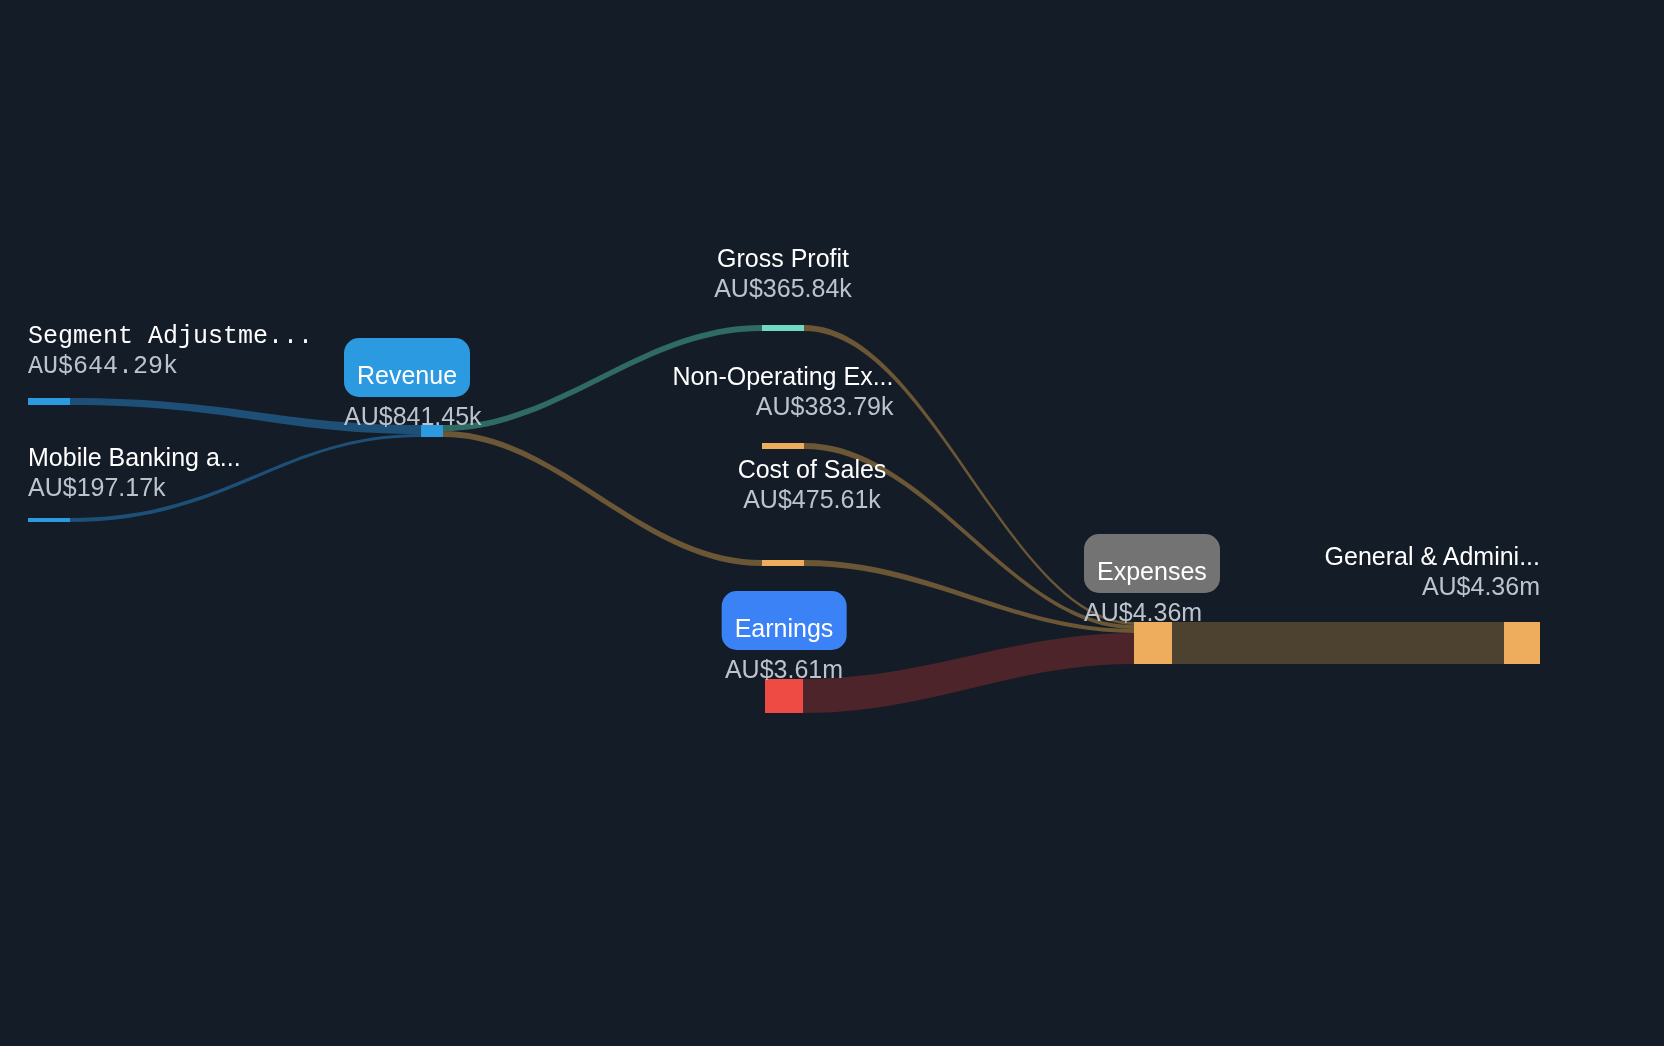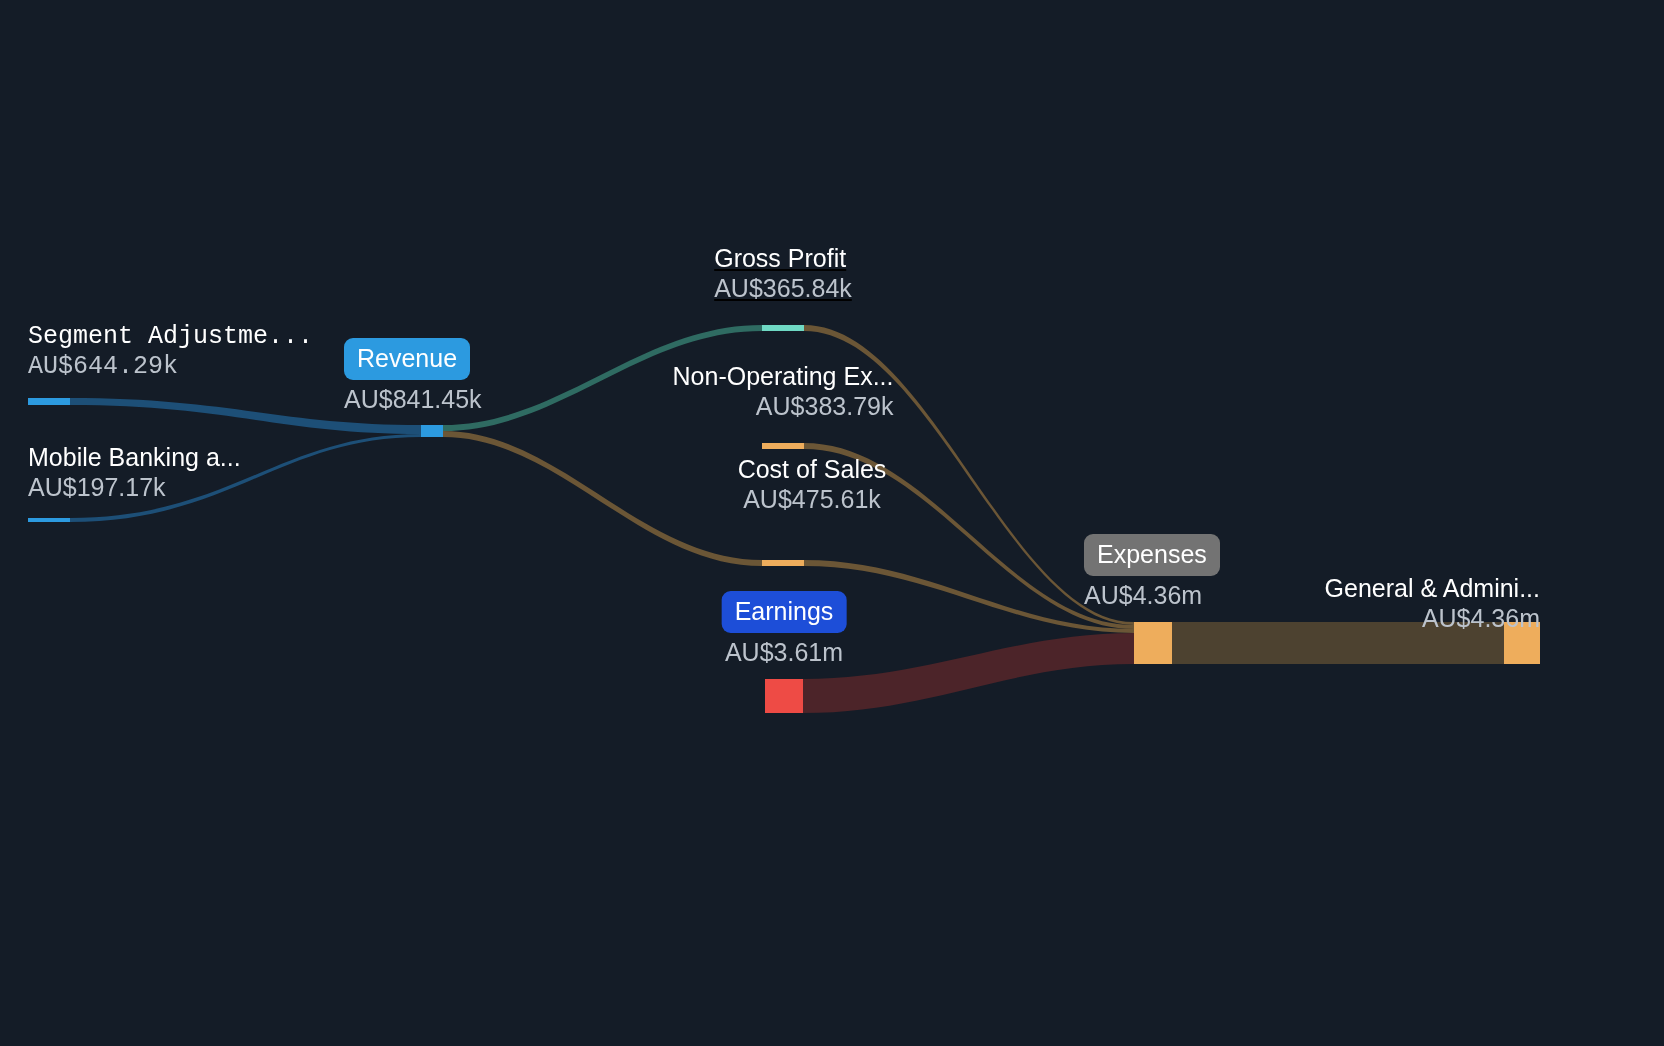--- a/index.html
+++ b/index.html
@@ -45,29 +45,29 @@
     font-size: 25px;
     line-height: 30px;
     color: #bcc3cc;
     font-weight: 400;
   }
   .lbl.right-align {
     text-align: right;
   }
   .pill {
     display: inline-block;
-    border-radius: 9px;
-    padding: 5px 13px 7px 13px;
+    border-radius: 15px;
+    padding: 22px 13px 7px 13px;
     color: #ffffff;
     font-size: 25px;
     line-height: 30px;
     font-weight: 400;
   }
   .pill-revenue { background: #2c9ae0; }
-  .pill-earnings { background: #1d4ed8; }
+  .pill-earnings { background: #3b82f6; }
   .pill-expenses { background: #737373; }
 </style>
 </head>
 <body>
 
 <div id="stage">
 
   <svg class="sankey" viewBox="0 0 1664 1046" preserveAspectRatio="none">
 
     <path d="M70,398 C230,398 280,425 421,425 L421,434 C280,434 230,405 70,405 Z" fill="#1d4f77"></path>
@@ -107,21 +107,21 @@
   <div class="lbl" style="left:28px; top:442px;">
     <span class="name">Mobile Banking a...</span>
     <span class="val">AU$197.17k</span>
   </div>
 
   <div class="lbl" style="left:344px; top:338px;">
     <span class="pill pill-revenue">Revenue</span>
     <span class="val" style="margin-top:4px;">AU$841.45k</span>
   </div>
 
-  <div class="lbl" style="left:783px; top:243px; transform:translateX(-50%); text-align:left;text-decoration:underline;">
+  <div class="lbl" style="left:783px; top:243px; transform:translateX(-50%); text-align:center;">
     <span class="name">Gross Profit</span>
     <span class="val">AU$365.84k</span>
   </div>
 
   <div class="lbl" style="left:783px; top:361px; transform:translateX(-50%); text-align:right;">
     <span class="name">Non-Operating Ex...</span>
     <span class="val">AU$383.79k</span>
   </div>
 
   <div class="lbl" style="left:783px; top:454px; transform:translateX(-50%); text-align:center;margin-left:29px;">
@@ -132,18 +132,18 @@
   <div class="lbl" style="left:784px; top:591px; transform:translateX(-50%); text-align:center;">
     <span class="pill pill-earnings">Earnings</span>
     <span class="val" style="margin-top:4px;">AU$3.61m</span>
   </div>
 
   <div class="lbl" style="left:1084px; top:534px;">
     <span class="pill pill-expenses">Expenses</span>
     <span class="val" style="margin-top:4px;">AU$4.36m</span>
   </div>
 
-  <div class="lbl right-align" style="left:1000px; top:573px; width:540px;">
+  <div class="lbl right-align" style="left:1000px; top:541px; width:540px;">
     <span class="name">General &amp; Admini...</span>
     <span class="val">AU$4.36m</span>
   </div>
 
 </div>
 
 </body></html>

